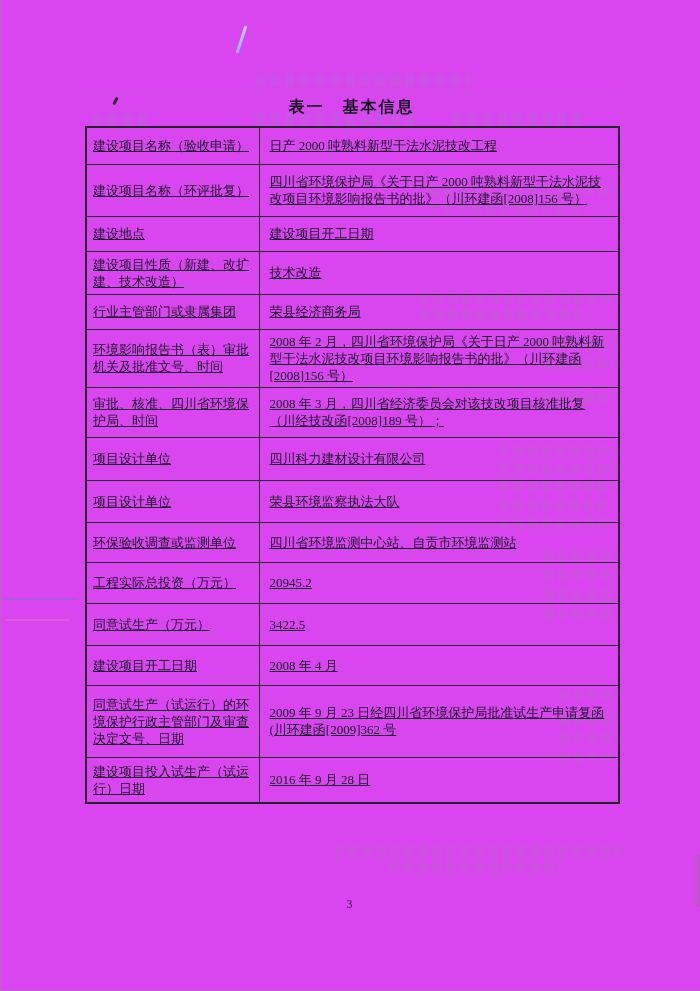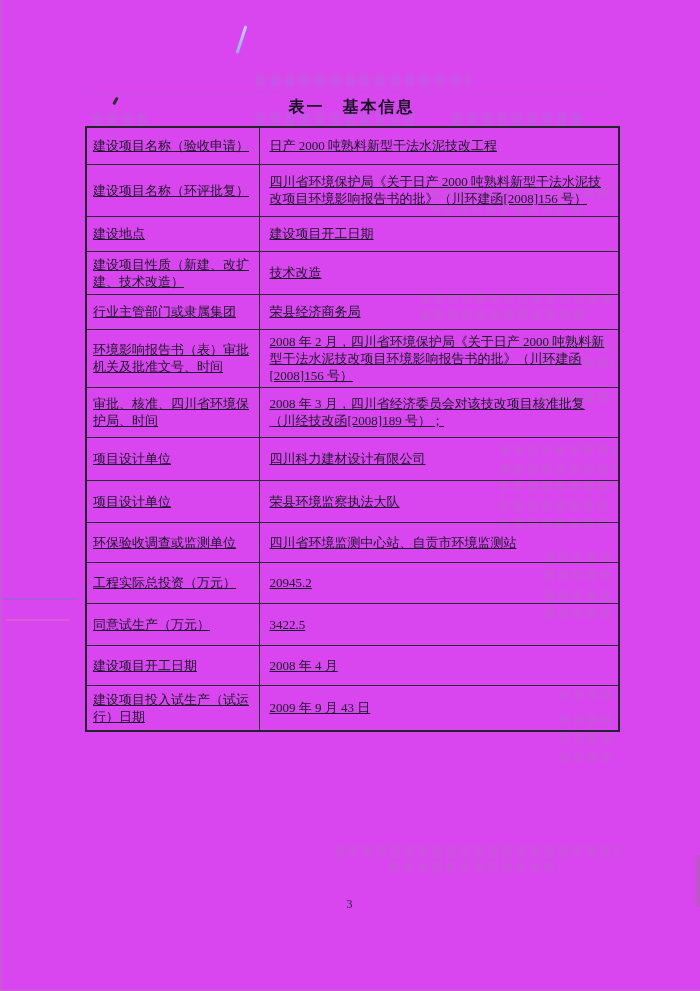--- a/index.html
+++ b/index.html
@@ -151,22 +151,26 @@
         <td class="val">20945.2</td>
       </tr>
       <tr style="height:42px">
         <td class="lbl">同意试生产（万元）</td>
         <td class="val">3422.5</td>
       </tr>
       <tr style="height:40px">
         <td class="lbl">建设项目开工日期</td>
         <td class="val">2008 年 4 月</td>
       </tr>
+      <tr style="height:72px">
+        <td class="lbl">同意试生产（试运行）的环境保护行政主管部门及审查决定文号、日期</td>
+        <td class="val">2009 年 9 月 23 日经四川省环境保护局批准试生产申请复函(川环建函[2009]362 号</td>
+      </tr>
       <tr style="height:46px">
         <td class="lbl">建设项目投入试生产（试运行）日期</td>
-        <td class="val">2009 年 9 月 43 日</td>
+        <td class="val">2016 年 9 月 28 日</td>
       </tr>
     </tbody>
   </table>
 
   <div class="pageno">3</div>
 
 </div>
 
 </body></html>

